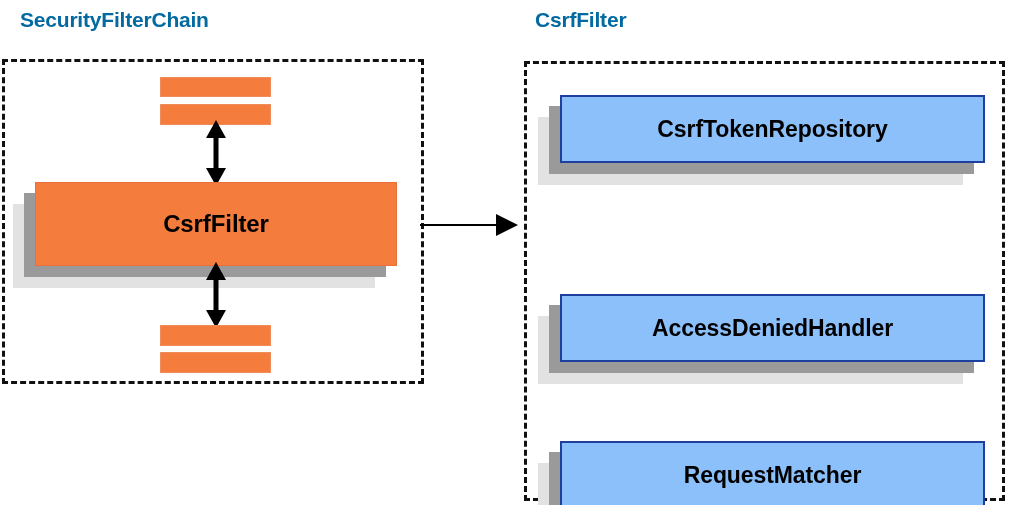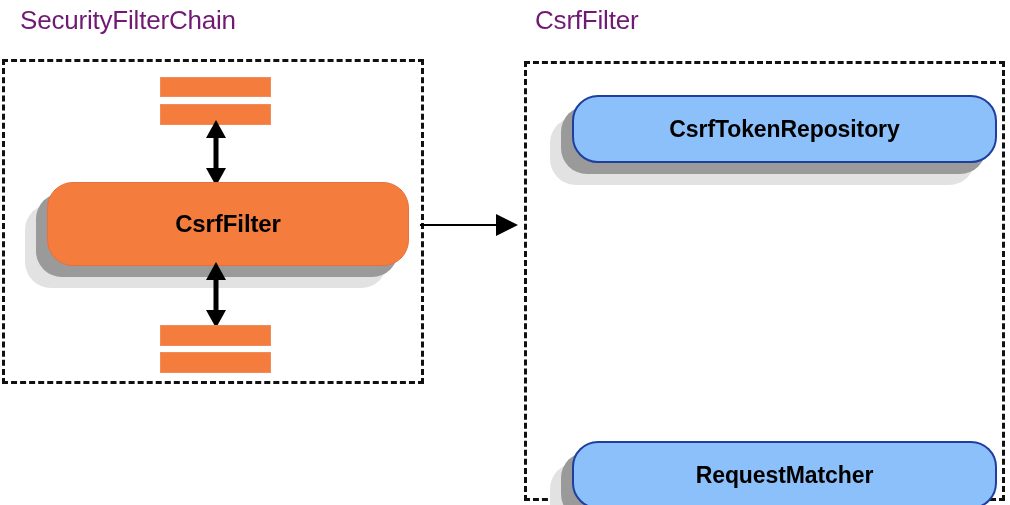--- a/index.html
+++ b/index.html
@@ -16,24 +16,24 @@
     width: 1010px;
     height: 505px;
     background: #ffffff;
     overflow: hidden;
   }
 
   
   .section-title {
     position: absolute;
     font-family: "Liberation Sans", sans-serif;
-    font-weight: normal;
-    font-size: 26px;
+    font-weight: bold;
+    font-size: 21px;
     line-height: 30px;
-    color: #701a75;
+    color: #0369a1;
     letter-spacing: -0.2px;
     white-space: nowrap;
   }
   #title-left  { left: 20px;  top: 5px; }
   #title-right { left: 535px; top: 5px; }
 
   
   .dashed-box {
     position: absolute;
     box-sizing: border-box;
@@ -57,24 +57,23 @@
   .card {
     position: absolute;
     box-sizing: border-box;
   }
   .card .shadow-far,
   .card .shadow-near,
   .card .face {
     position: absolute;
     box-sizing: border-box;
     top: 0;
-    left: 12px;
+    left: 0;
     width: 100%;
     height: 100%;
-    border-radius: 26px;
   }
   .card .shadow-far {
     background: #e2e2e2;
     transform: translate(-22px, 22px);
   }
   .card .shadow-near {
     background: #9a9a9a;
     transform: translate(-11px, 11px);
   }
   .card .face {
@@ -189,20 +188,27 @@
 
   <div class="card card-blue" id="card-repo">
     <div class="shadow-far"></div>
     <div class="shadow-near"></div>
     <div class="face">
       <span class="label">CsrfTokenRepository</span>
     </div>
   </div>
 
 
+  <div class="card card-blue" id="card-denied">
+    <div class="shadow-far"></div>
+    <div class="shadow-near"></div>
+    <div class="face">
+      <span class="label">AccessDeniedHandler</span>
+    </div>
+  </div>
 
   <div class="card card-blue" id="card-matcher">
     <div class="shadow-far"></div>
     <div class="shadow-near"></div>
     <div class="face">
       <span class="label">RequestMatcher</span>
     </div>
   </div>
 
 </div>

